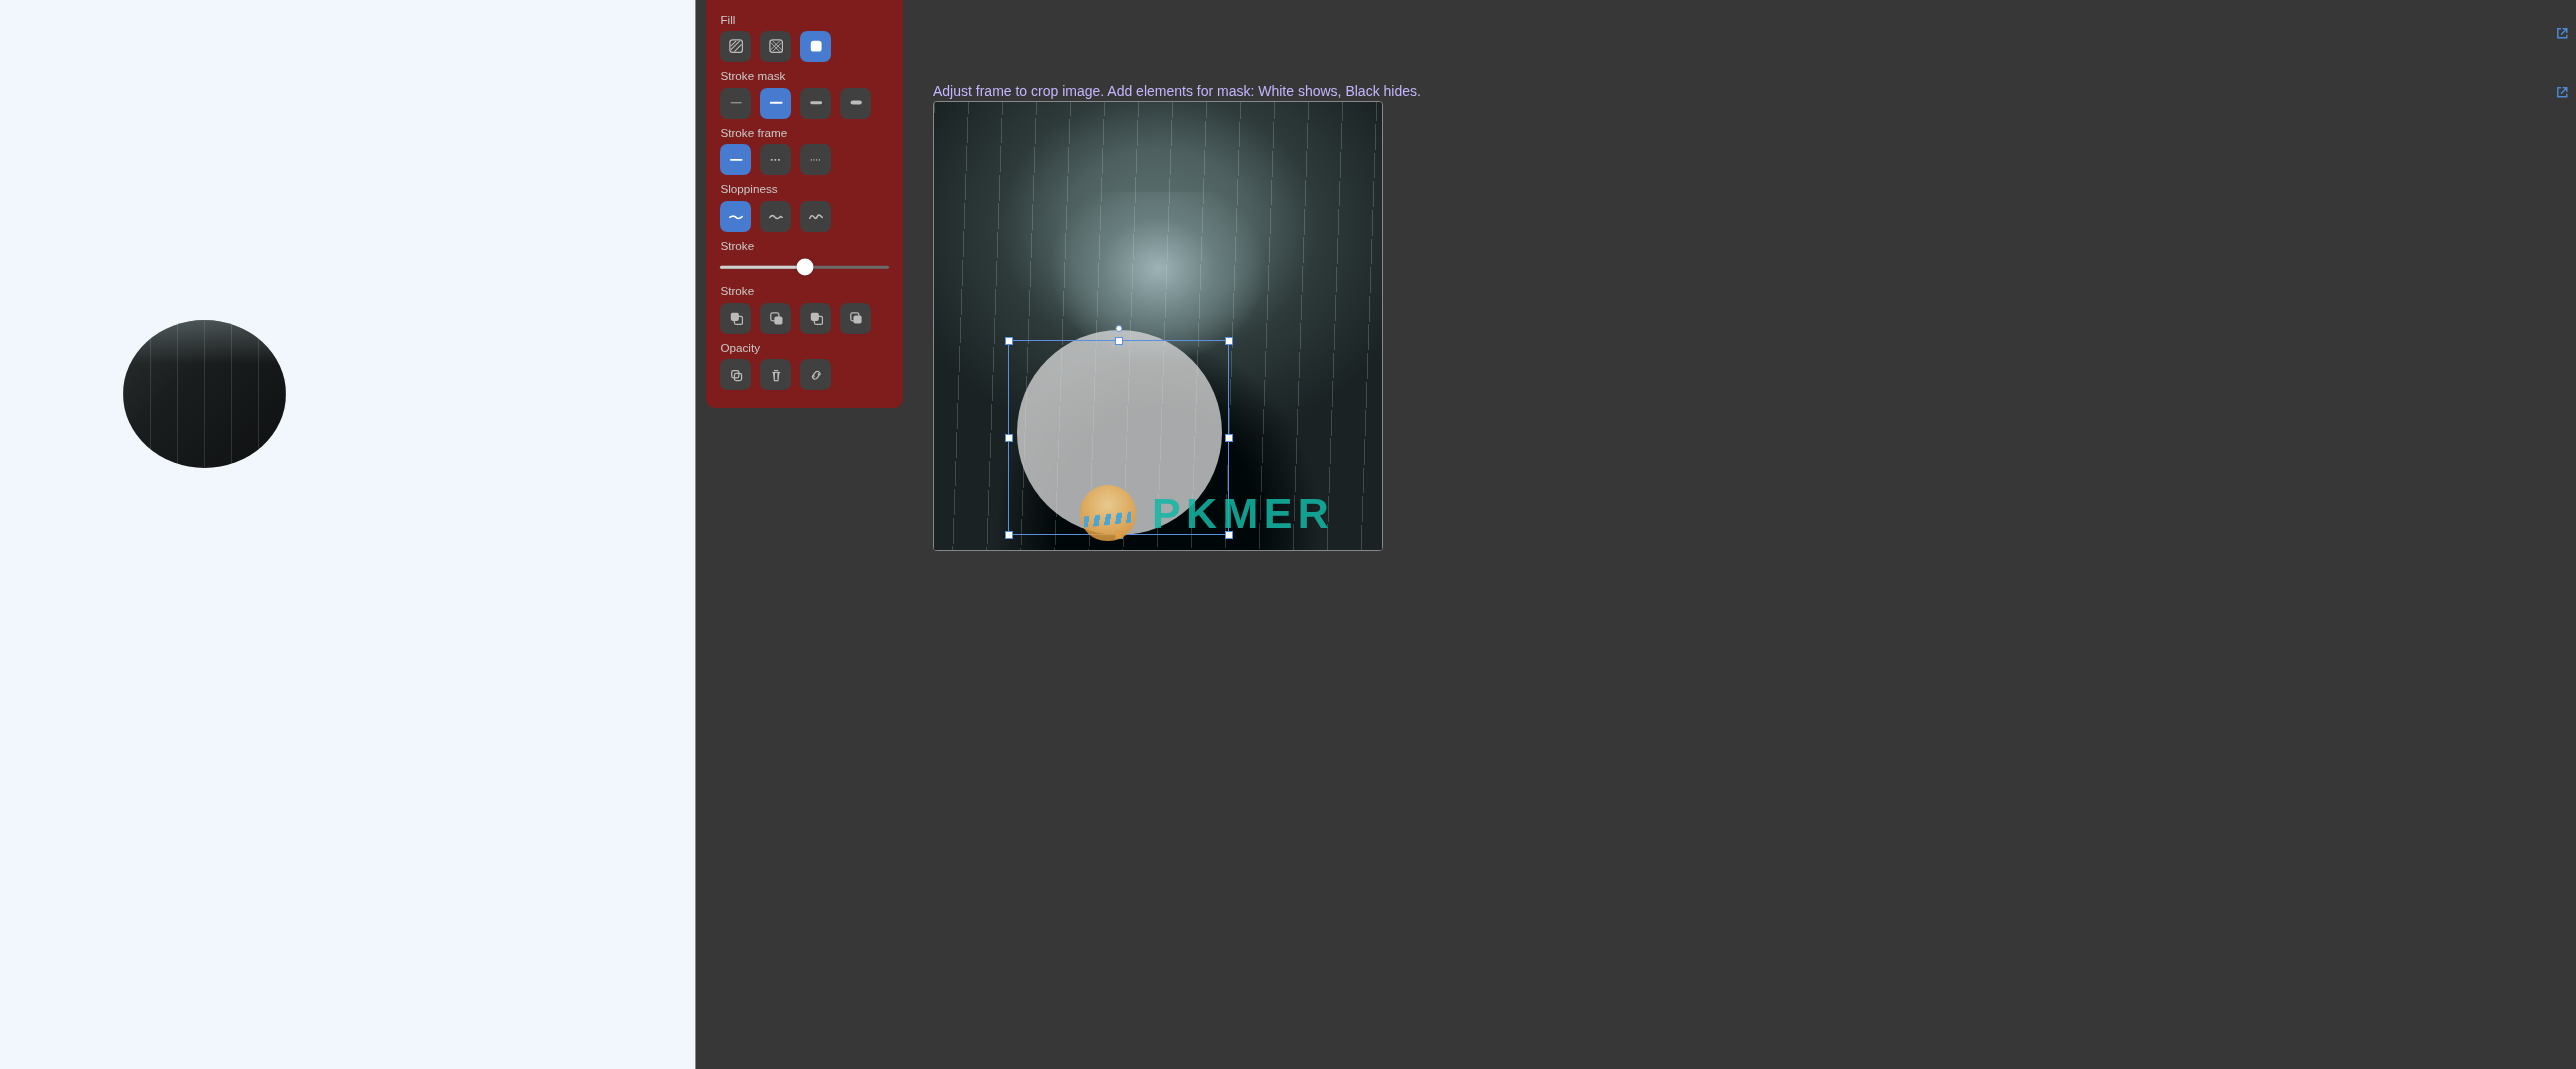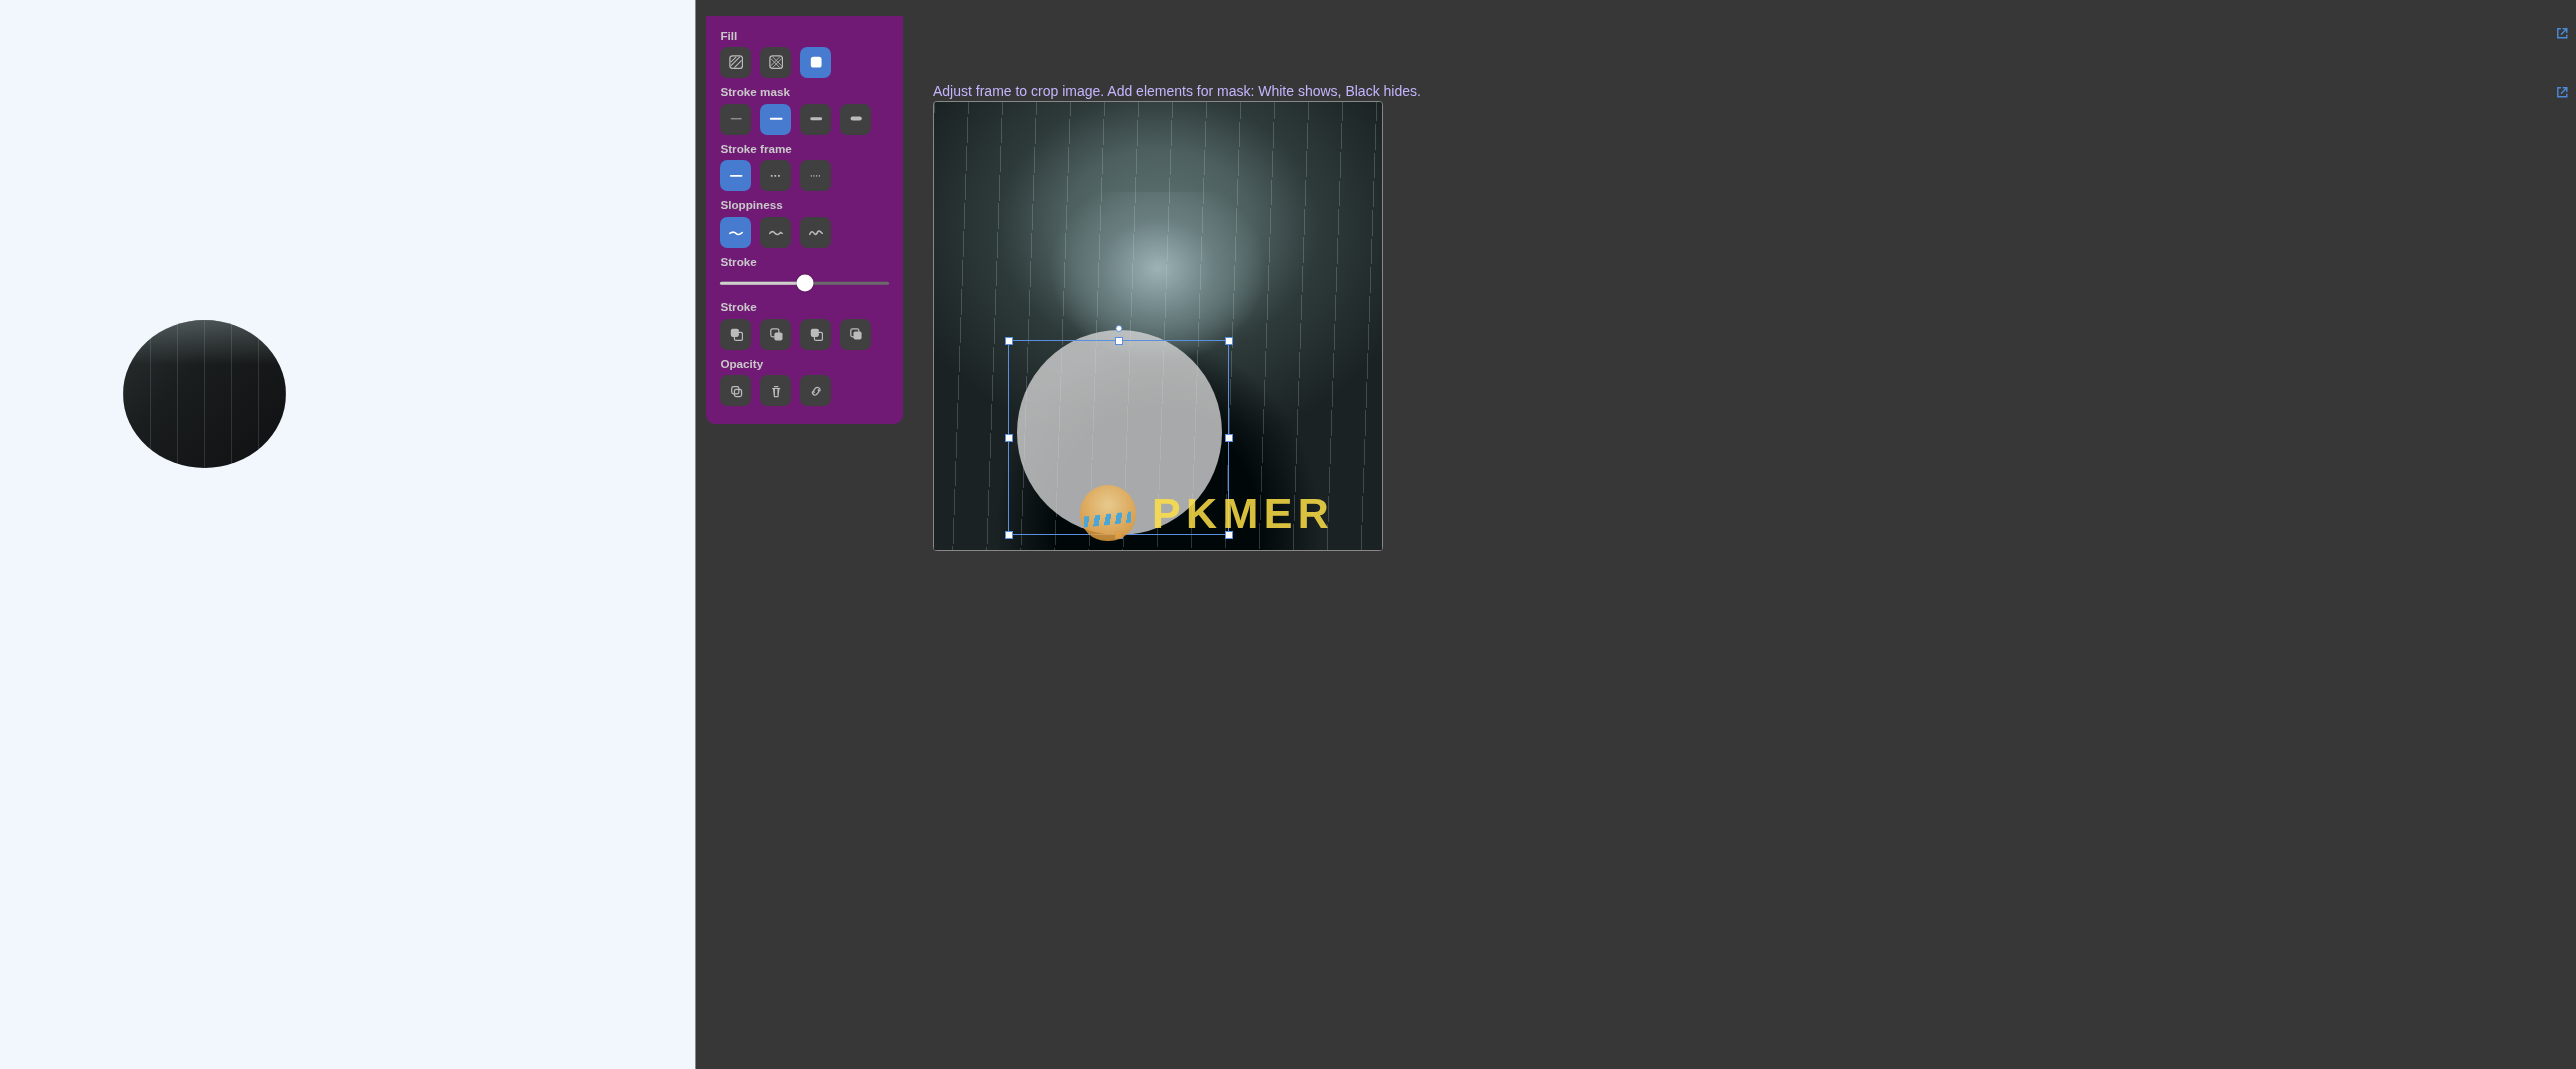--- a/index.html
+++ b/index.html
@@ -35,28 +35,27 @@
     flex: 1;
     height: 100%;
     background: #373737;
     position: relative;
     overflow: hidden;
   }
 
   
   .props-panel {
     position: absolute;
-    left: 10px; top: 16px;
+    left: 10px; top: 0;
     width: 197px;
-    background: #701a75;
+    background: #7f1d1d;
     border-radius: 0 0 9px 9px;
     padding: 12.6px 14.4px 14.4px 14.4px;
     color: #C1C1C1;
     font-size: 11.7px;
-    font-weight: bold;
   }
   .prop-label {
     font-size: 11.7px;
     color: #C9C9C9;
     margin: 7.2px 0 5.4px 0;
   }
   .prop-label:first-child { margin-top: 0; }
   .btn-row { display: flex; gap: 9px; margin-bottom: 3.6px; }
   .swatch-btn {
     width: 31px; height: 31px;
@@ -171,21 +170,21 @@
     background: radial-gradient(circle at 50% 35%, #f2d08a 0%, #e6a84e 55%, #d38928 100%);
     position:relative;
   }
   .wm-egg::after{
     content:""; position:absolute; left:8%; right:8%; top:52%; height:10.8px;
     background: repeating-linear-gradient(100deg,#3aa6e0 0 5.4px, transparent 5.4px 10.8px);
     transform: skewY(-6deg);
   }
   .wm-text{
     font-size:43px; font-weight:700; letter-spacing:5.4px;
-    color:#fde047;
+    color:#14b8a6;
     font-family: Arial, sans-serif;
   }
 </style>
 </head>
 <body>
 
 <div class="left-pane">
   <div class="preview-circle"></div>
 </div>
 

